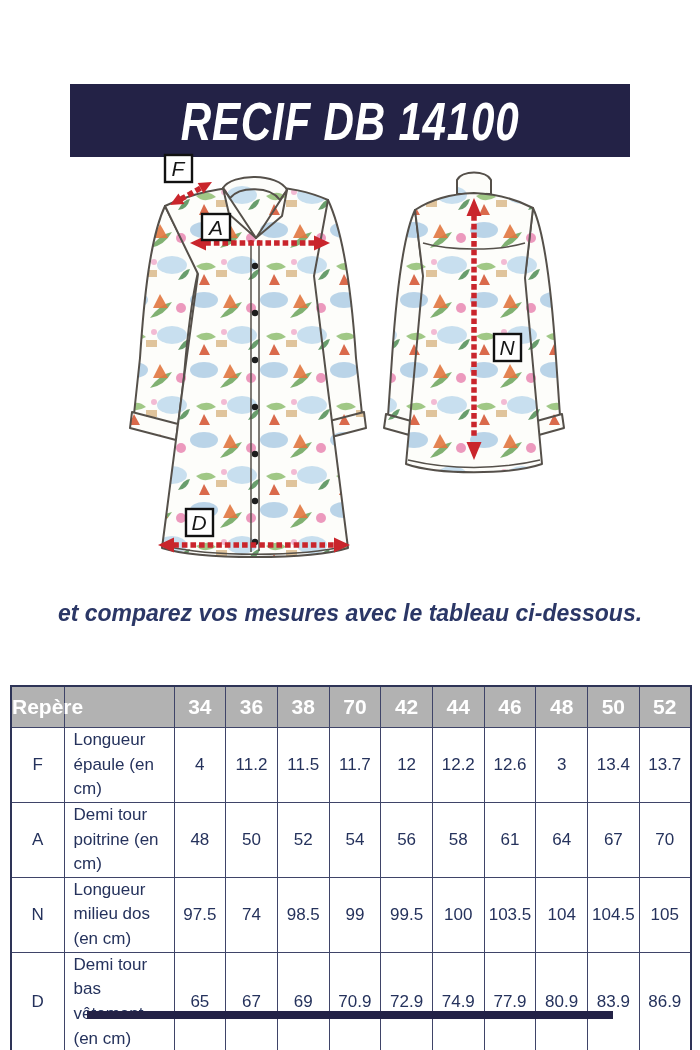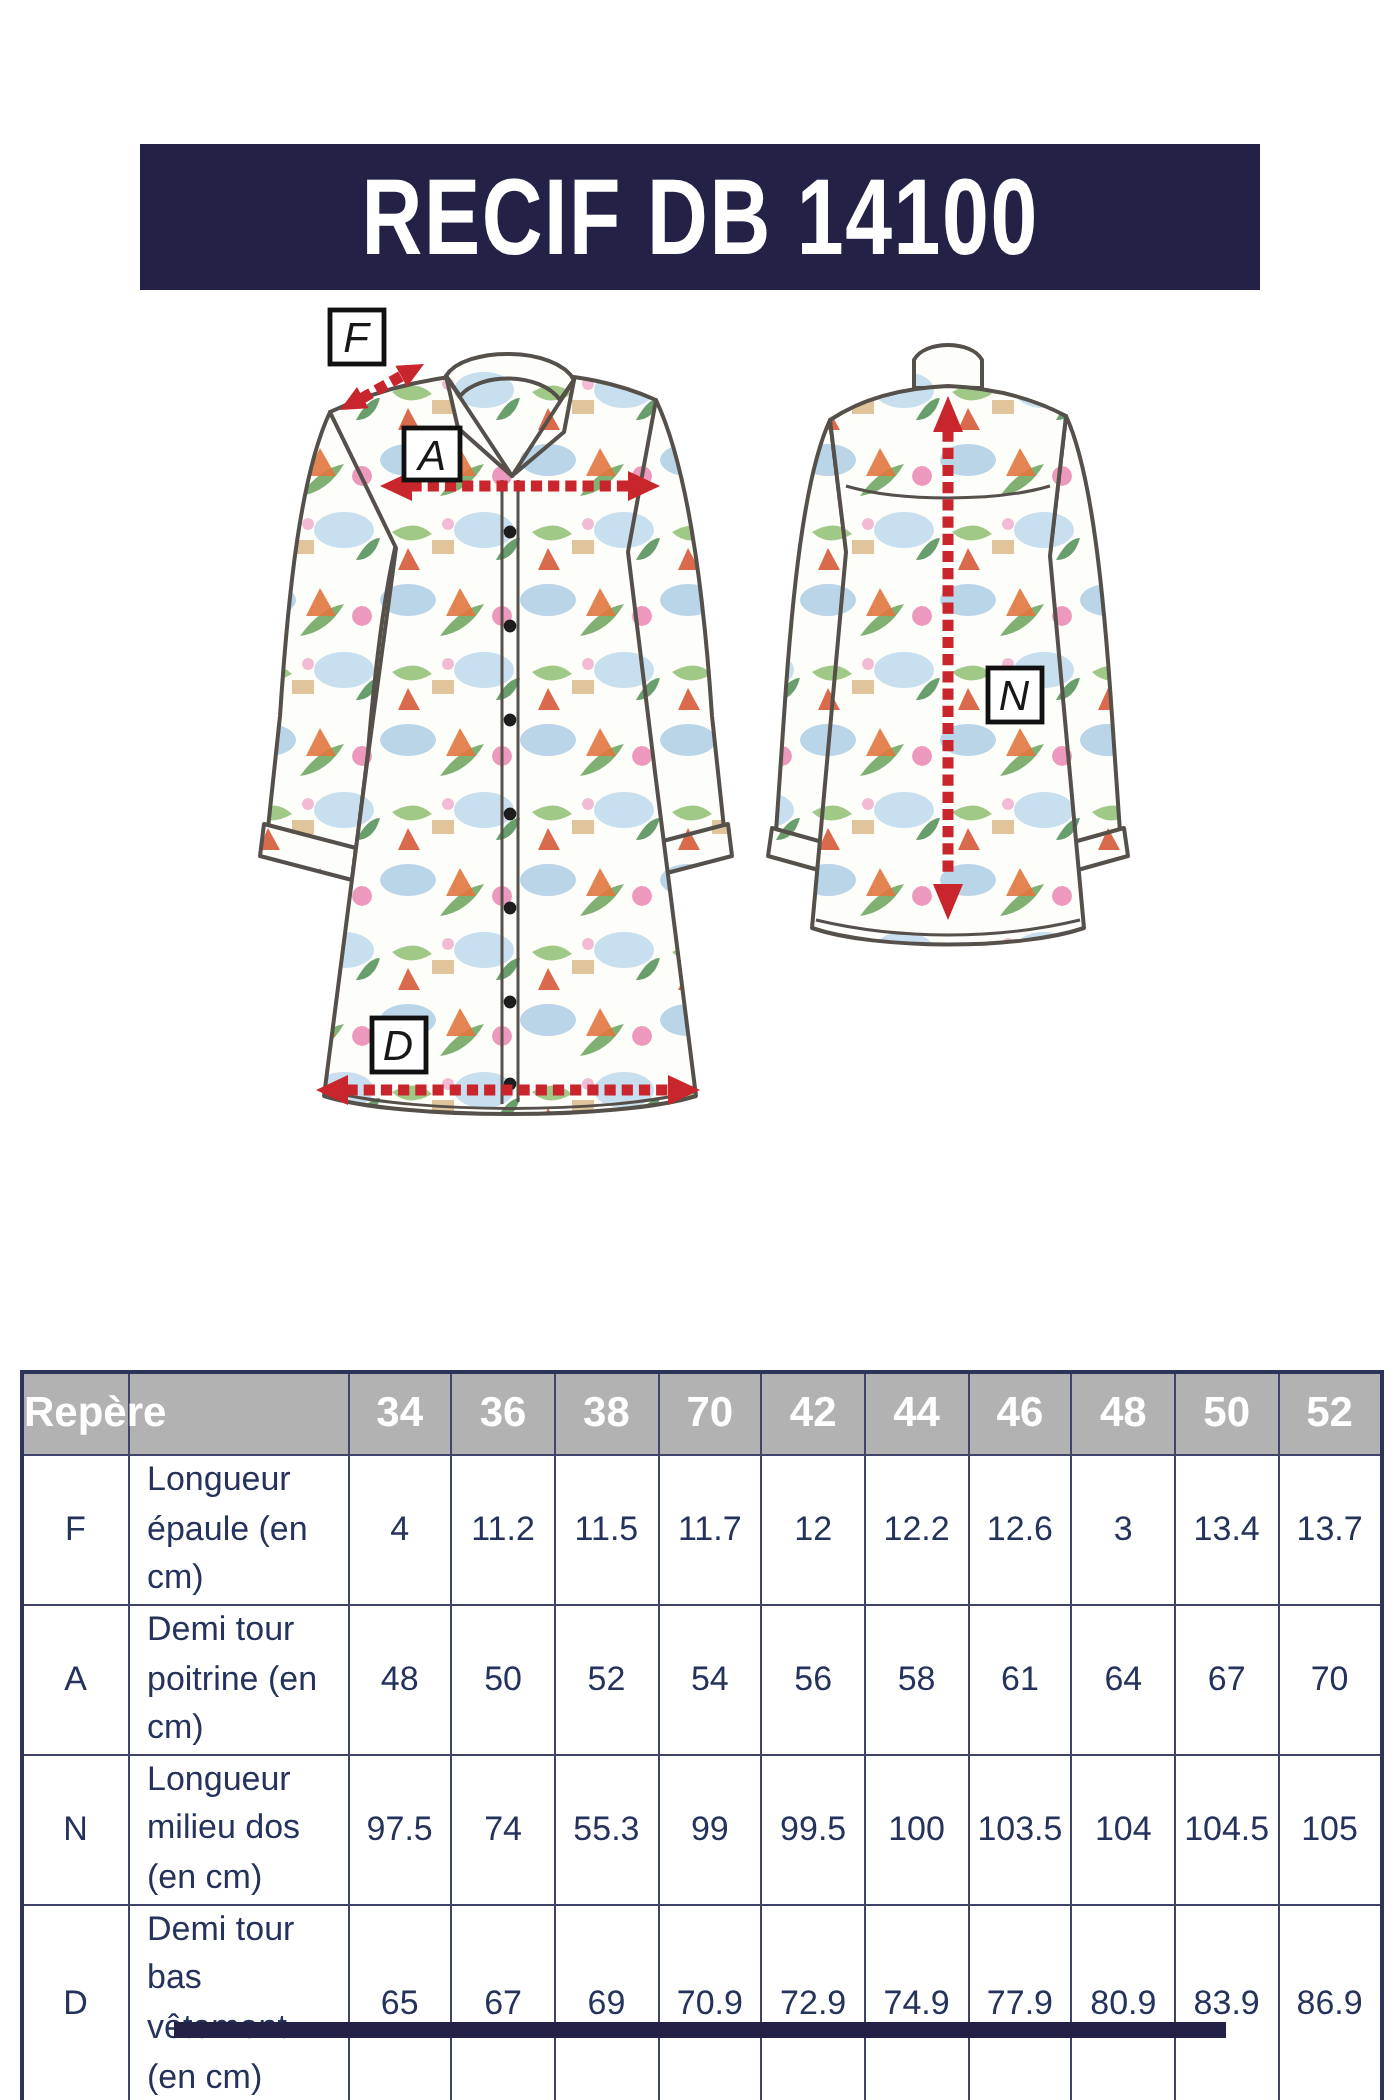--- a/index.html
+++ b/index.html
@@ -2,22 +2,22 @@
 <html><head>
 <meta charset="utf-8">
 <style>
   html,body{margin:0;padding:0;}
   body{
     width:700px;height:1050px;position:relative;background:#ffffff;
     font-family:"Liberation Sans", sans-serif;overflow:hidden;
   }
   
   .banner{
-    position:absolute;left:70px;top:72px;width:560px;height:73px;
-    background:#232246;display:flex;align-items:center;justify-content:center;
+    position:absolute;left:70px;top:84px;width:560px;height:73px;
+    background:#232246;display:flex;align-items:center;justify-content:center;font-style:italic;
   }
   .banner-title{
     color:#ffffff;font-size:54px;font-weight:bold;letter-spacing:1px;
     transform:scaleX(.78);transform-origin:center;white-space:nowrap;line-height:1;
   }
   
   .diagram{position:absolute;left:120px;top:148px;width:480px;height:448px;}
   
   .instruction{
     position:absolute;left:0;top:598px;width:700px;text-align:center;
@@ -150,20 +150,21 @@
       <text x="387" y="207" text-anchor="middle">N</text>
     </g>
     <g>
       <rect x="66" y="361" width="27" height="27" fill="#ffffff" stroke="#111111" stroke-width="2.4"></rect>
       <text x="79" y="382" text-anchor="middle">D</text>
     </g>
   </g>
 </svg>
 
 <div class="instruction">
+  <div>et comparez vos mesures avec le tableau ci-dessous.</div>
 </div>
 
 <div class="size-table-wrap">
   <table class="size-table" id="size-table">
     <colgroup id="size-colgroup">
       <col class="c-rep">
         <col class="c-desc">
     <col class="c-size">
         <col class="c-size">
         <col class="c-size">
@@ -218,21 +219,21 @@
           <td>61</td>
           <td>64</td>
           <td>67</td>
           <td>70</td>
         </tr>
         <tr>
           <td>N</td>
           <td class="desc-cell">Longueur milieu dos (en cm)</td>
           <td>97.5</td>
           <td>74</td>
-          <td>55.3</td>
+          <td>98.5</td>
           <td>99</td>
           <td>99.5</td>
           <td>100</td>
           <td>103.5</td>
           <td>104</td>
           <td>104.5</td>
           <td>105</td>
         </tr>
         <tr>
           <td>D</td>

